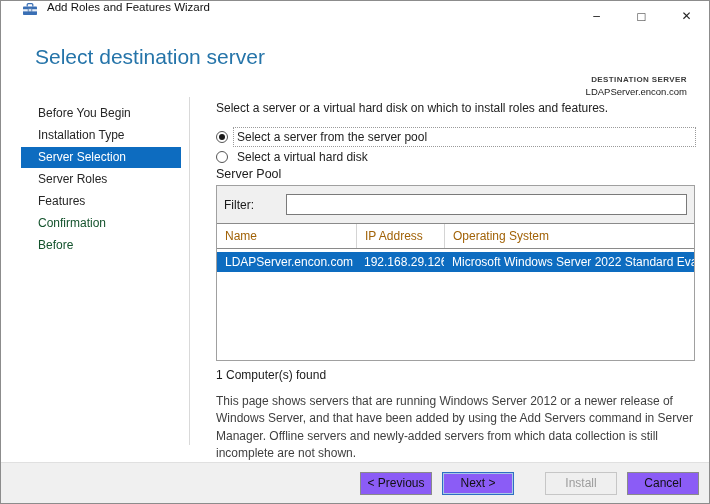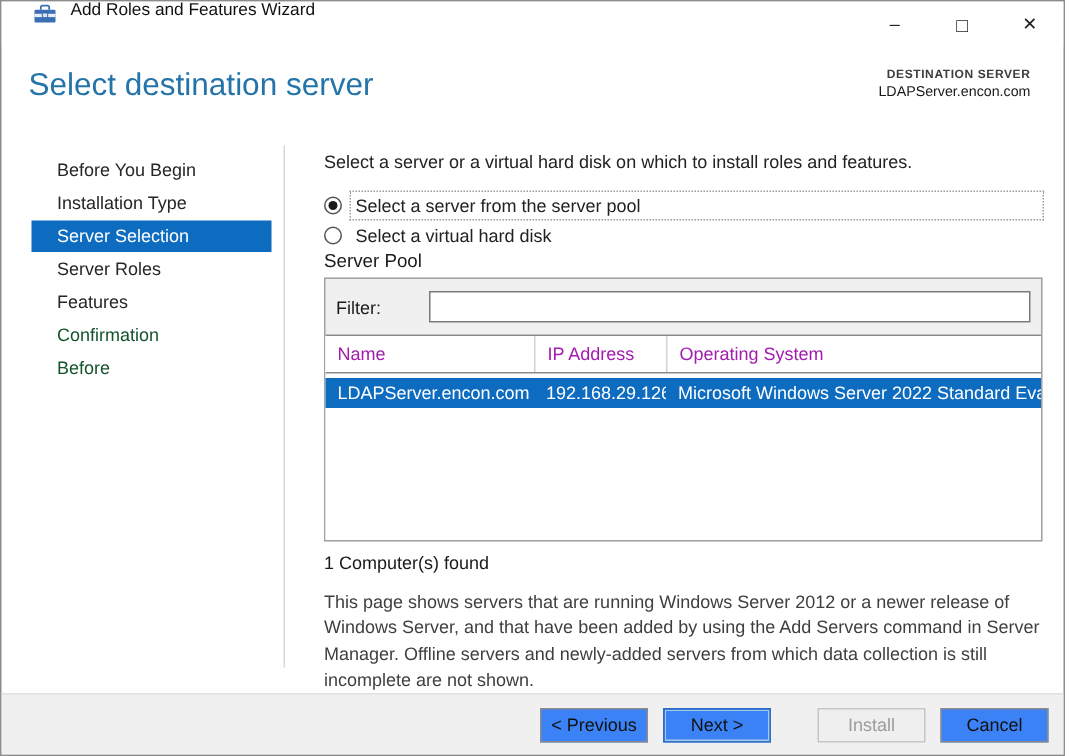--- a/index.html
+++ b/index.html
@@ -27,22 +27,23 @@
   .win-ctrl {
     width: 45px; height: 100%;
     display: flex; align-items: center; justify-content: center;
     font-size: 12px; color: #222; cursor: default;
   }
   .win-ctrl.maximize { font-size: 13px; }
 
   
   .wiz-header {
     display: flex; justify-content: space-between;
-    padding: 8px 22px 0 18px;
+    padding: 8px 22px 0 34px;
     height: 58px;
+    flex-direction: column;
   }
   .page-title {
     margin: 6px 0 0 0;
     font-size: 21px; font-weight: 300;
     color: #2574a9;
   }
   .dest-block { text-align: right; padding-top: 6px; }
   .dest-label { font-size: 8px; font-weight: 700; color: #3c3c3c; letter-spacing: 0.4px; }
   .dest-server { font-size: 9.5px; color: #191919; margin-top: 2px; }
 
@@ -102,21 +103,21 @@
     font-size: 12px; font-family: inherit; padding: 0 4px;
     outline: none;
   }
 
   .srv-table { background: #fff; border-top: 1px solid #8a8a8a; }
   .thead {
     display: flex; height: 25px;
     border-bottom: 1px solid #8a8a8a; background: #fff;
   }
   .th {
-    font-size: 12px; color: #a21caf;
+    font-size: 12px; color: #a16207;
     padding-left: 8px; line-height: 25px;
     white-space: nowrap; overflow: hidden;
   }
   .th + .th { border-left: 1px solid #d4d4d4; }
   .col-name { width: 139px; flex-shrink: 0; }
   .col-ip   { width: 88px;  flex-shrink: 0; }
   .col-os   { flex: 1; min-width: 0; }
   .tbody { padding-top: 3px; height: 111px; }
   .trow {
     display: flex; height: 20px; align-items: center;
@@ -138,21 +139,21 @@
   .footer {
     position: absolute; left: 0; right: 0; bottom: 0;
     height: 41px;
     background: #f0f0f0; border-top: 1px solid #e0e0e0;
     display: flex; align-items: center; justify-content: flex-end;
     padding-right: 10px;
   }
   .btn {
     min-width: 72px; height: 23px;
     font-size: 12px; font-family: inherit;
-    background: #3b82f6; border: 1px solid #8a8a8a;
+    background: #8b5cf6; border: 1px solid #8a8a8a;
     margin-left: 10px; color: #111; cursor: default;
   }
   .btn.default { border: 1px solid #2e6fc2; box-shadow: inset 0 0 0 1px #a8c8e8; }
   .btn.disabled { background: #efefef; border-color: #c6c6c6; color: #9c9c9c; }
   .btn.gap-left { margin-left: 31px; }
 </style>
 </head>
 <body>
 
 <div class="window">

